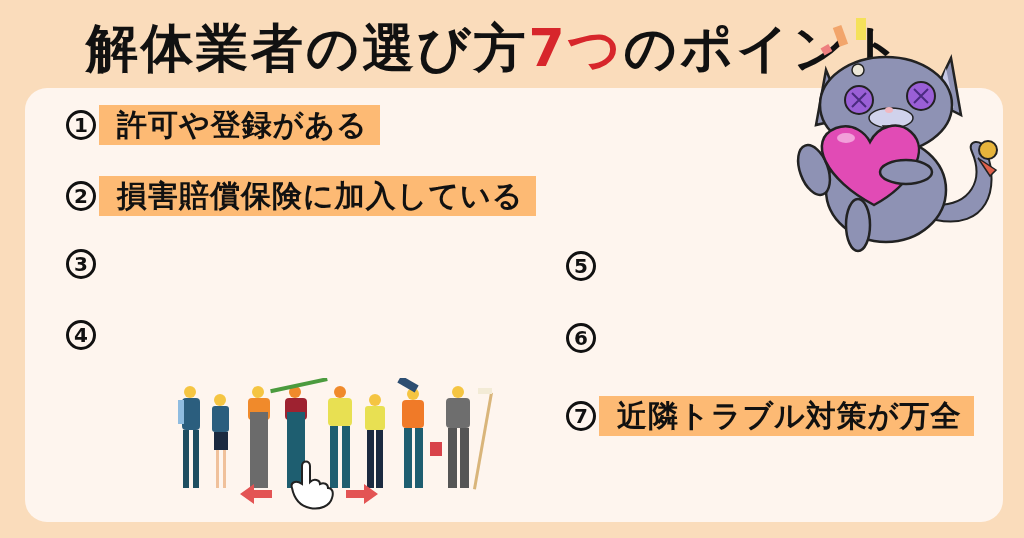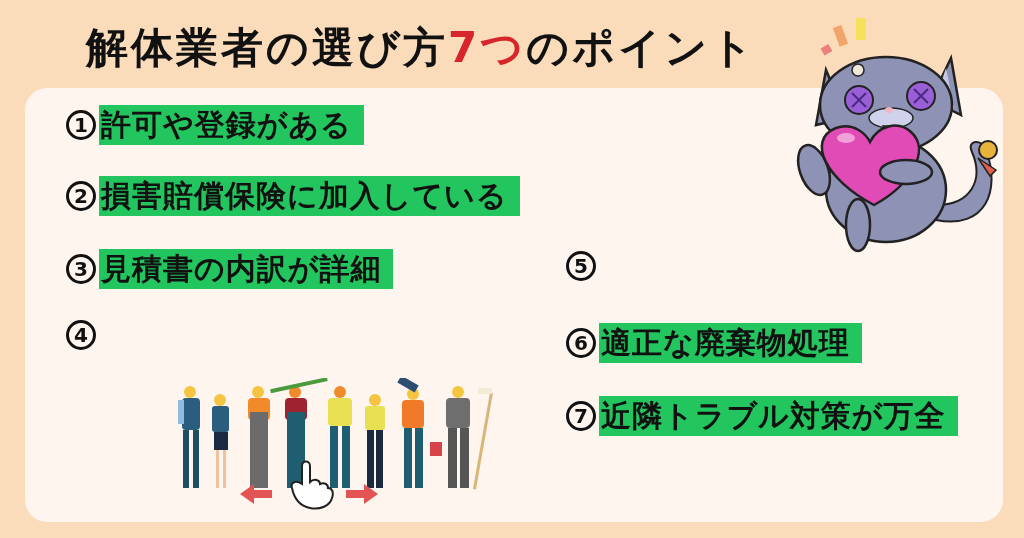--- a/index.html
+++ b/index.html
@@ -4,42 +4,42 @@
 <style>
   html, body { margin:0; padding:0; }
   body {
     width:1024px; height:538px; overflow:hidden;
     background:#FADCBB;
     font-family:"DejaVu Sans", sans-serif;
     position:relative;
   }
   .title {
     position:absolute; left:86px; top:20px;
-    font-size:42px; font-weight:bold; color:#111;
+    font-size:52px; font-weight:bold; color:#111;
     letter-spacing:3px; white-space:nowrap; line-height:56px;
   }
   .title .accent { color:#D7262B; }
   .sparks { position:absolute; left:820px; top:18px; width:60px; height:50px; }
   .card {
     position:absolute; left:25px; top:88px; width:978px; height:434px;
     background:#FEF5EE; border-radius:22px;
   }
   .item {
     position:absolute; display:flex; align-items:center;
     font-size:30px; font-weight:bold; color:#111; white-space:nowrap;
     line-height:40px;
   }
   .item .num {
     display:inline-flex; align-items:center; justify-content:center;
     width:30px; height:30px; border:3px solid #111; border-radius:50%;
     font-size:20px; box-sizing:border-box; margin-right:3px;
     background:#FEF5EE;
   }
   .item .label {
-    background:#22c55e; padding:0 12px 0 2px; letter-spacing:1px;
+    background:#fdba74; padding:0 12px 0 18px; letter-spacing:1px;
   }
   .cat { position:absolute; left:786px; top:30px; width:236px; height:228px; }
   .workers { position:absolute; left:160px; top:378px; width:350px; height:132px; }
 </style>
 </head>
 <body>
 
 <div class="title"><span>解体業者の選び方</span><span class="accent">7つ</span><span>のポイント</span></div>
 
 <svg class="sparks" viewBox="0 0 60 50">
@@ -53,31 +53,29 @@
 <div class="item" style="left:66px; top:105px;">
   <span class="num">1</span>
   <span class="label">許可や登録がある</span>
 </div>
 <div class="item" style="left:66px; top:176px;">
   <span class="num">2</span>
   <span class="label">損害賠償保険に加入している</span>
 </div>
 <div class="item" style="left:66px; top:249px;">
   <span class="num">3</span>
-  <span class="label">見積書の内訳が詳細</span>
 </div>
 <div class="item" style="left:66px; top:320px;">
   <span class="num">4</span>
 </div>
 <div class="item" style="left:566px; top:251px;">
   <span class="num">5</span>
 </div>
 <div class="item" style="left:566px; top:323px;">
   <span class="num">6</span>
-  <span class="label">適正な廃棄物処理</span>
 </div>
 <div class="item" style="left:566px; top:396px;">
   <span class="num">7</span>
   <span class="label">近隣トラブル対策が万全</span>
 </div>
 
 <svg class="cat" viewBox="0 0 236 228">
 
   <path d="M150 190 C200 200 215 160 200 120 C196 108 180 110 186 122 C198 150 185 175 150 175 Z" fill="#8E92B4" stroke="#222" stroke-width="2"></path>
   <circle cx="202" cy="120" r="9" fill="#E7B43B" stroke="#222" stroke-width="2"></circle>

